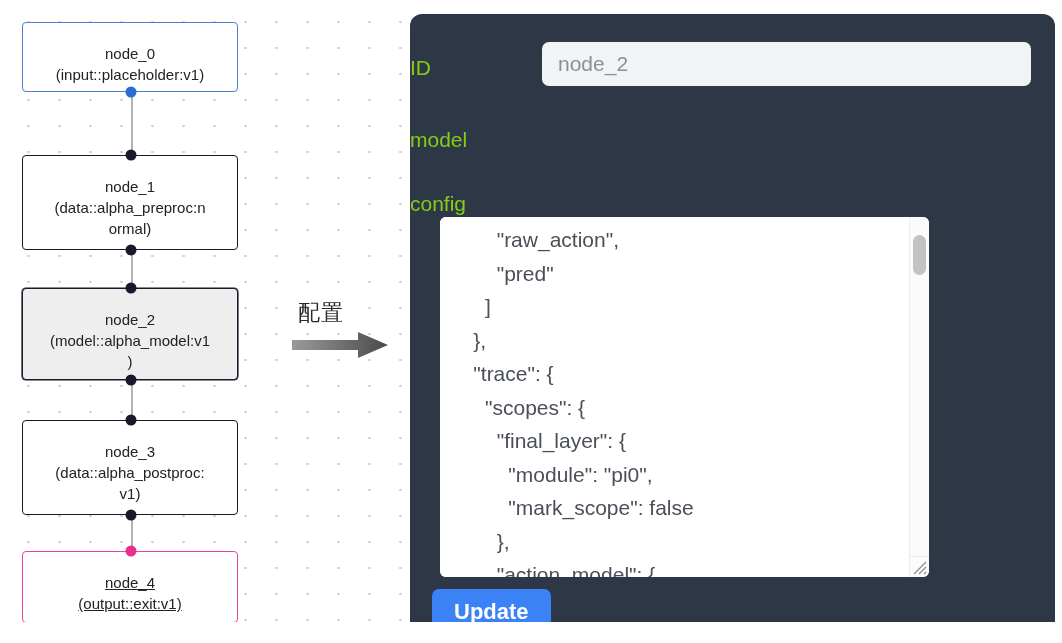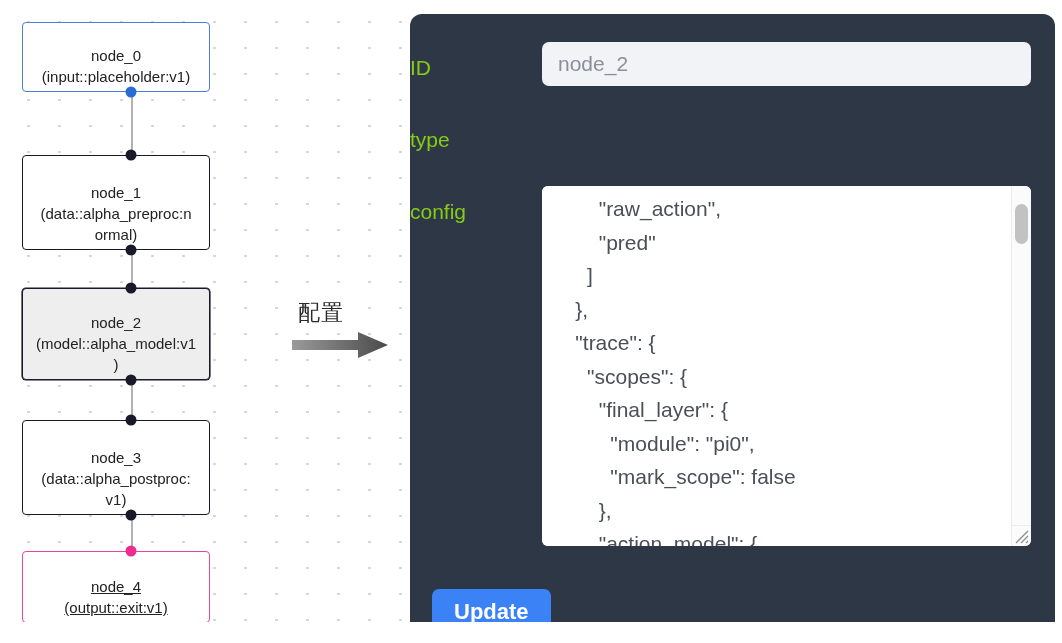--- a/index.html
+++ b/index.html
@@ -30,33 +30,33 @@
   
   #flow {
     position: absolute;
     left: 0; top: 0;
     width: 280px;
     height: 643px;
   }
   .node {
     position: absolute;
     left: 22px;
-    width: 188px;
+    width: 216px;
     box-sizing: border-box;
     background: #ffffff;
     border: 1.4px solid #1a192b;
     border-radius: 4px;
     color: #222222;
     font-size: 15px;
     line-height: 21px;
     text-align: center;
     display: flex;
-    align-items: flex-end;
+    align-items: flex-start;
     justify-content: center;
-    padding: 4px 8px;
+    padding: 20px 8px;
     box-shadow: 0 0 0 0 rgba(0,0,0,0);
   }
   .node .label { white-space: pre-line; }
   .node.input  { border-color: #4a7fd4; }
   .node.output { border-color: #e8449a; }
   .node.selected {
     background: #eeeeee;
     border-color: #1a192b;
     box-shadow: 0 0 0 0.6px #1a192b;
   }
@@ -152,21 +152,21 @@
     color: #8a8f99;
     font-size: 21px;
     font-family: "Liberation Sans", sans-serif;
     padding: 9px 16px;
     height: 44px;
     outline: none;
   }
 
   #row-id   { top: 28px; }
   #row-type { top: 100px; }
-  #row-config { top: 172px; }
+  #row-config { top: 164px; flex-direction: column; }
 
   .textarea-wrap {
     position: relative;
     margin-left: 30px;
     width: 489px;
     height: 360px;
     background: #ffffff;
     border-radius: 6px;
     box-sizing: border-box;
     overflow: hidden;
@@ -306,21 +306,21 @@
 </div>
 
 <div id="panel">
 
   <div class="form-row" id="row-id">
     <div class="field-label">ID</div>
     <input class="field-input" type="text" readonly="" value="node_2" style="">
   </div>
 
   <div class="form-row" id="row-type">
-    <div class="field-label">type</div>
+    <div class="field-label">model</div>
   </div>
 
   <div class="form-row" id="row-config">
     <div class="field-label">config</div>
     <div class="textarea-wrap">
       <textarea id="config-text" spellcheck="false" style="">        "raw_action",
         "pred"
       ]
     },
     "trace": {

